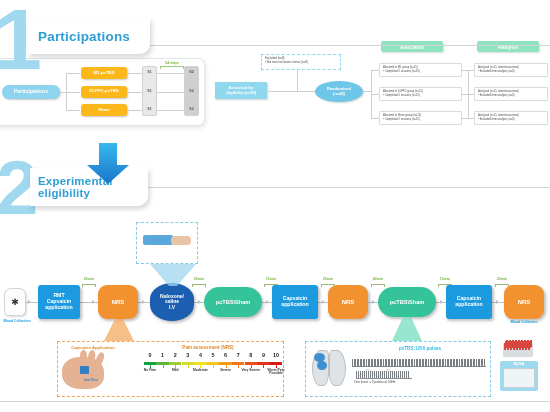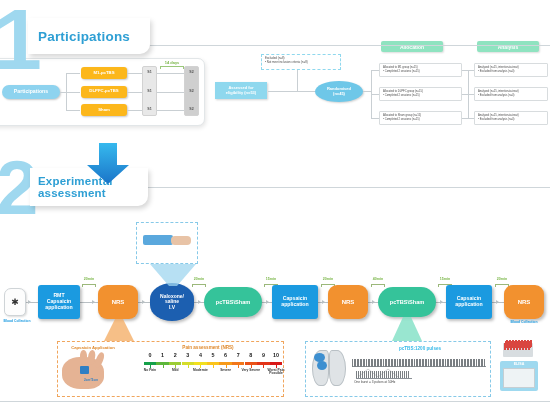--- a/index.html
+++ b/index.html
@@ -364,21 +364,21 @@
     <div>Analysed (n=15, intention-to-treat)</div>
     <div>• Excluded from analysis (n=0)</div>
   </div>
 
   <div class="big-num" style="left:-4px; top:150px; font-size:76px;">2</div>
 
   <div class="hrule" style="left:148px; top:187px; width:402px;"></div>
 
   <div class="banner" style="left:30px; top:168px; width:118px; height:38px; padding-left:8px; flex-direction:column; align-items:flex-start; justify-content:center;">
     <span class="banner-title" style="font-size:11.5px;">Experimental</span>
-    <span class="banner-title" style="font-size:11.5px;">assessment</span>
+    <span class="banner-title" style="font-size:11.5px;">eligibility</span>
   </div>
 
   <svg class="bigarrow" style="left:86px; top:143px;" width="44" height="42" viewBox="0 0 44 42">
     <defs>
       <linearGradient id="ag" x1="0" y1="0" x2="0" y2="1">
         <stop offset="0%" stop-color="#36b9ee"></stop>
         <stop offset="100%" stop-color="#1a74c8"></stop>
       </linearGradient>
     </defs>
     <polygon points="13,0 31,0 31,22 43,22 22,41 1,22 13,22" fill="url(#ag)"></polygon>

